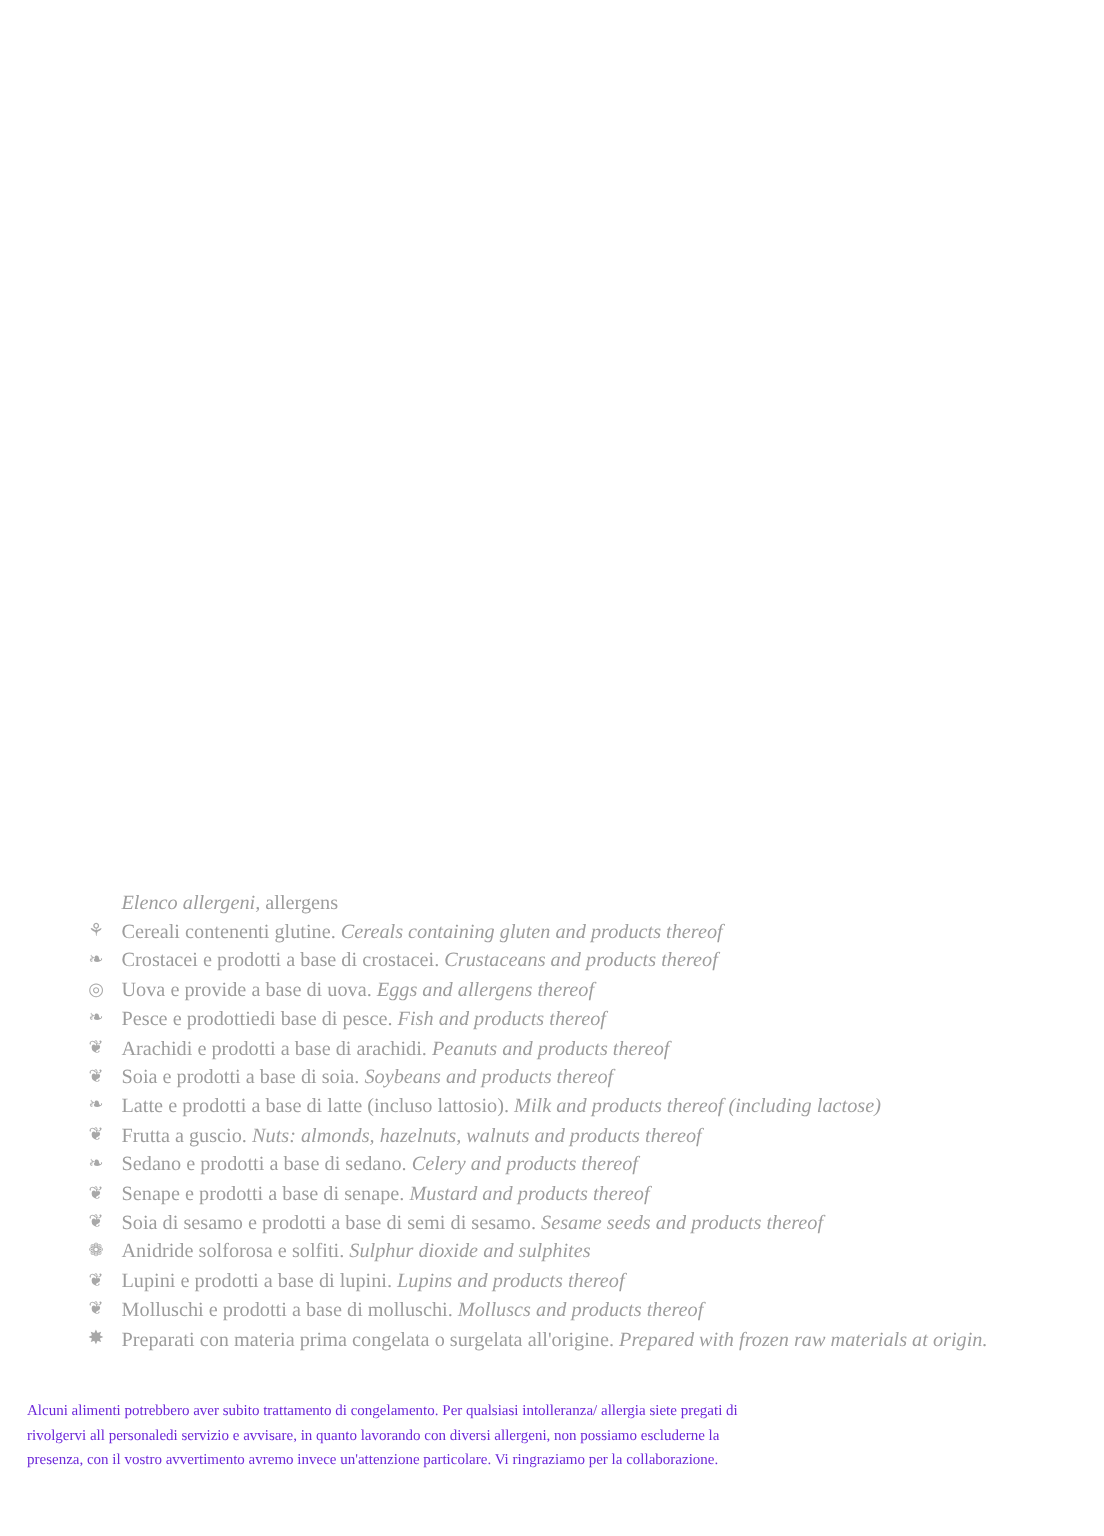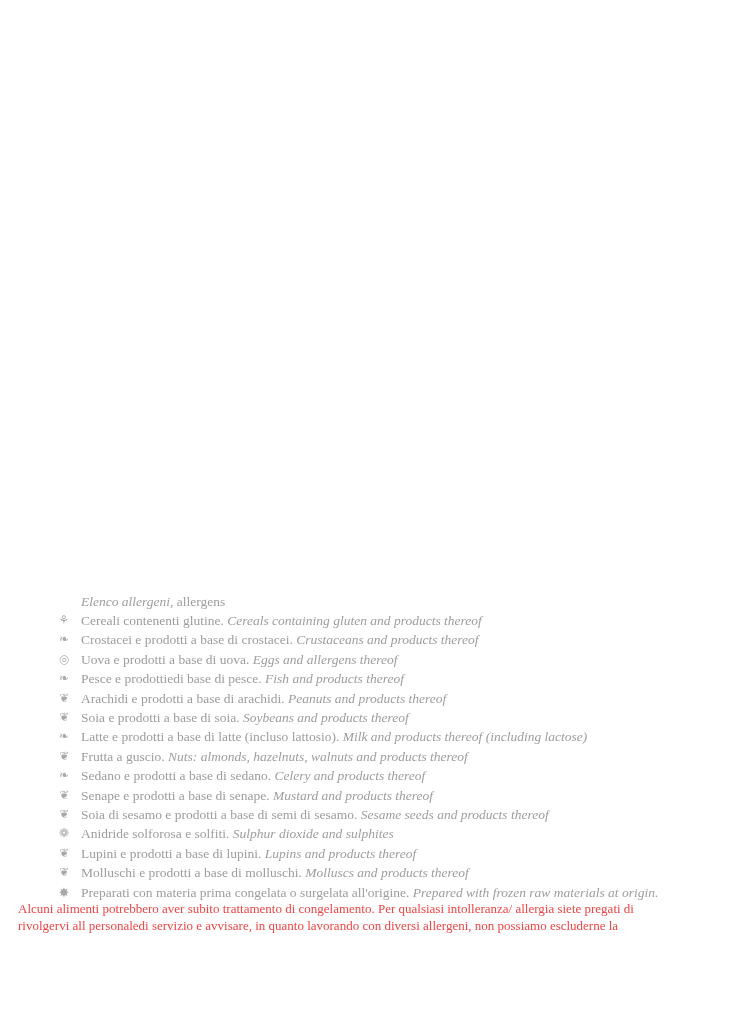--- a/index.html
+++ b/index.html
@@ -71,25 +71,25 @@
   }
   li .en {
     font-style: italic;
   }
   .last-row .glyph {
     font-size: 13px;
   }
   #footer-note {
     position: absolute;
     left: 18px;
-    top: 901px;
+    top: 933px;
     width: 702px;
-    font-size: 13px;
+    font-size: 10px;
     line-height: 16.6px;
-    color: #ef4444;
+    color: #6d28d9;
   }
   #footer-note .line {
     white-space: nowrap;
   }
   #footer-note .en-line {
     font-style: italic;
   }
 </style>
 </head>
 <body>
@@ -112,21 +112,21 @@
       </li>
 
       <li>
         <span class="glyph">❧</span>
         <span class="it">Crostacei e prodotti a base di crostacei.</span>
         <span class="en">Crustaceans and products thereof</span>
       </li>
 
       <li>
         <span class="glyph">◎</span>
-        <span class="it">Uova e prodotti a base di uova.</span>
+        <span class="it">Uova e provide a base di uova.</span>
         <span class="en">Eggs and allergens thereof</span>
       </li>
 
       <li>
         <span class="glyph">❧</span>
         <span class="it">Pesce e prodottiedi base di pesce.</span>
         <span class="en">Fish and products thereof</span>
       </li>
 
       <li>
@@ -194,15 +194,16 @@
         <span class="it">Preparati con materia prima congelata o surgelata all'origine.</span>
         <span class="en">Prepared with frozen raw materials at origin.</span>
       </li>
 
     </ul>
   </div>
 
   <div id="footer-note">
     <div class="line">Alcuni alimenti potrebbero aver subito trattamento di congelamento. Per qualsiasi intolleranza/ allergia siete pregati di</div>
     <div class="line">rivolgervi all personaledi servizio e avvisare, in quanto lavorando con diversi allergeni, non possiamo escluderne la</div>
+    <div class="line">presenza, con il vostro avvertimento avremo invece un'attenzione particolare. Vi ringraziamo per la collaborazione.</div>
   </div>
 
 </div>
 
 </body></html>

